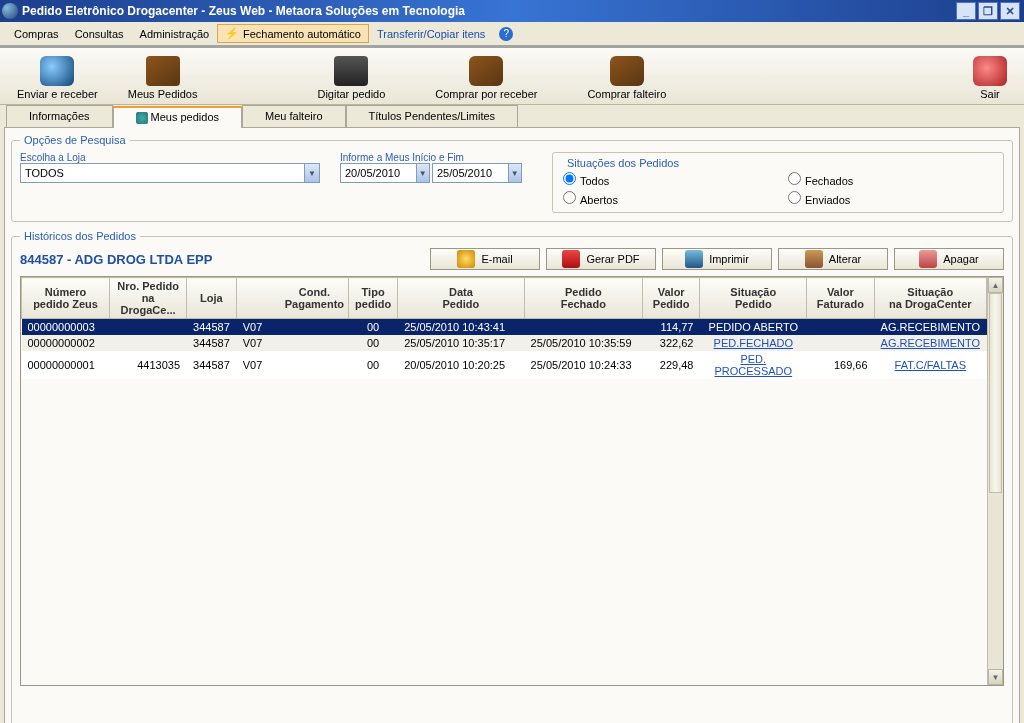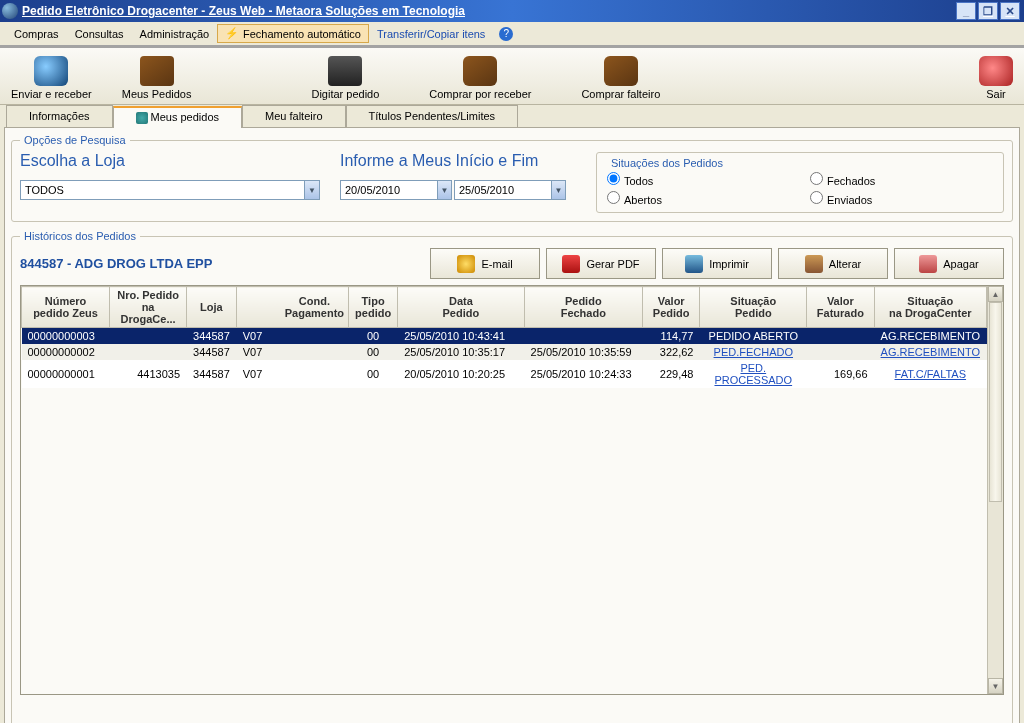--- a/index.html
+++ b/index.html
@@ -1,30 +1,30 @@
 <!DOCTYPE html>
 <html><head>
 <meta charset="utf-8">
 <style>
 * { box-sizing: border-box; margin: 0; padding: 0; font-family: Tahoma, Arial, sans-serif; }
 body { background: #ece9d8; font-size: 11px; overflow: hidden; }
 
-.titlebar { background: linear-gradient(to right, #1c3e8c, #3874d4, #1c3e8c); height: 22px; display: flex; align-items: center; padding: 0 2px; color: #fff; font-weight: bold; text-decoration: underline; }
+.titlebar { background: linear-gradient(to right, #1c3e8c, #3874d4, #1c3e8c); height: 22px; display: flex; align-items: center; padding: 0 2px; color: #fff; font-weight: bold; }
 .titlebar .icon { width: 16px; height: 16px; margin-right: 4px; border-radius: 50%; background: radial-gradient(circle at 30% 30%, #8bd, #247); }
 .titlebar .title { flex: 1; font-size: 12px; }
 .win-btns { display: flex; gap: 2px; margin-right: 2px; }
 .win-btn { width: 20px; height: 18px; background: #d7e4f7; border: 1px solid #4a74c4; color: #2a4a8a; display: flex; align-items: center; justify-content: center; font-weight: bold; font-size: 11px; cursor: pointer; }
 
 .menubar { background: #ece9d8; padding: 2px 6px; display: flex; align-items: center; gap: 0; font-size: 11px; border-bottom: 3px solid #a3a3a3; }
 .menu-item { padding: 3px 8px; cursor: pointer; }
 .menu-highlight { border: 1px solid #d7a84a; background: #f9e3b4; padding: 2px 7px; display: inline-flex; align-items: center; gap: 4px; }
 .menu-highlight .bolt { color: #b84; font-weight: bold; }
 .help-icon { width: 14px; height: 14px; border-radius: 50%; background: #2a6cd0; color: #fff; display: inline-flex; align-items: center; justify-content: center; font-size: 10px; margin-left: 6px; cursor: pointer; }
 
-.toolbar { background: linear-gradient(#fbfaf6, #e9e6d6); padding: 6px 1px 2px; display: flex; align-items: flex-end; border-bottom: 1px solid #b8b4a0; }
+.toolbar { background: linear-gradient(#fbfaf6, #e9e6d6); padding: 6px 7px 2px; display: flex; align-items: flex-end; border-bottom: 1px solid #b8b4a0; }
 .tool-item { display: flex; flex-direction: column; align-items: center; padding: 2px 10px; cursor: pointer; font-size: 11px; }
 .tool-icon { width: 34px; height: 30px; margin-bottom: 2px; border-radius: 6px; position: relative; }
 .icon-globe { background: radial-gradient(circle at 35% 35%, #8cf, #147); }
 .icon-box { background: linear-gradient(145deg, #8c551d, #5a3512); border-radius: 4px; }
 .icon-monitor { background: linear-gradient(#555, #222); border-radius: 4px; }
 .icon-transfer { background: linear-gradient(145deg, #8c551d, #5a3512); }
 .icon-exit { background: radial-gradient(circle at 40% 40%, #f88, #a22); border-radius: 6px; }
 .tool-spacer { flex: 1; }
 .toolbar .tool-group { display: flex; gap: 10px; }
 .tool-group.typing { margin-left: 100px; gap: 30px; }
@@ -33,37 +33,37 @@
 .tab { padding: 4px 22px; border: 1px solid #aca899; border-bottom: none; background: #ece9d8; margin-right: 0; cursor: pointer; }
 .tab.active { background: #fbfaf6; border-top: 2px solid #f0a030; padding-top: 3px; position: relative; top: 1px; }
 .tab .tab-icon { display: inline-block; width: 12px; height: 12px; vertical-align: middle; margin-right: 3px; background: radial-gradient(circle, #4aa, #277); border-radius: 2px; }
 
 .content { background: #fbfaf6; border: 1px solid #aca899; margin: 0 4px 4px; padding: 6px; height: 618px; }
 
 fieldset { border: 1px solid #c8c4b4; border-radius: 3px; padding: 6px 8px 8px; margin-bottom: 8px; }
 fieldset legend { color: #2a5db0; padding: 0 4px; font-size: 11px; }
 
 .search-row { display: flex; gap: 20px; align-items: flex-start; }
-.search-col label { display: block; margin-bottom: 10px; color: #2a5db0; font-size: 16px; }
+.search-col label { display: block; margin-bottom: 0; color: #2a5db0; font-size: 10px; }
 .combo { display: inline-flex; align-items: center; border: 1px solid #7f9db9; background: #fff; height: 20px; }
 .combo input { border: none; outline: none; padding: 2px 4px; font-size: 11px; width: 100%; }
 .combo .drop { width: 16px; height: 18px; background: linear-gradient(#dce7f7, #acc4e8); border-left: 1px solid #7f9db9; display: flex; align-items: center; justify-content: center; cursor: pointer; font-size: 8px; color: #4a6; color:#456; }
 .combo .drop::after { content: "▼"; font-size: 8px; color: #456; }
 .combo-todos { width: 300px; }
-.combo-date { width: 112px; }
+.combo-date { width: 90px; }
 
 .situacoes { border: 1px solid #c8c4b4; border-radius: 3px; padding: 4px 10px 6px; margin-left: 10px; flex: 1; }
 .situacoes .title { color: #2a5db0; font-size: 11px; margin-bottom: 3px; margin-top: -10px; background: #fbfaf6; display: inline-block; padding: 0 4px; }
 .radio-grid { display: grid; grid-template-columns: 1fr 1fr; gap: 4px 20px; }
 .radio-item label { font-size: 11px; margin-left: 4px; }
 
 .hist-header { display: flex; align-items: center; justify-content: space-between; margin-bottom: 6px; }
 .customer { color: #2050a0; font-weight: bold; font-size: 13px; }
 .action-btns { display: flex; gap: 6px; }
-.action-btn { border: 1px solid #9a9785; background: linear-gradient(#fdfcf8, #e9e6d8); padding: 3px 8px; height: 31px; width: 110px; display: flex; align-items: center; justify-content: center; gap: 6px; cursor: pointer; font-size: 11px; }
+.action-btn { border: 1px solid #9a9785; background: linear-gradient(#fdfcf8, #e9e6d8); padding: 3px 8px; height: 22px; width: 110px; display: flex; align-items: center; justify-content: center; gap: 6px; cursor: pointer; font-size: 11px; }
 .action-btn .ic { width: 18px; height: 18px; border-radius: 3px; }
 .ic-mail { background: radial-gradient(circle, #fd6, #c80); }
 .ic-pdf { background: linear-gradient(#e44, #a11); }
 .ic-print { background: linear-gradient(#7bd, #258); }
 .ic-edit { background: linear-gradient(#c95, #853); }
 .ic-del { background: linear-gradient(#e99, #b44); }
 
 .grid-wrap { border: 1px solid #9a9785; height: 410px; display: flex; }
 .grid-main { flex: 1; overflow: hidden; }
 .grid-scroll { width: 16px; background: #e8e5d6; border-left: 1px solid #c0bdae; position: relative; }

